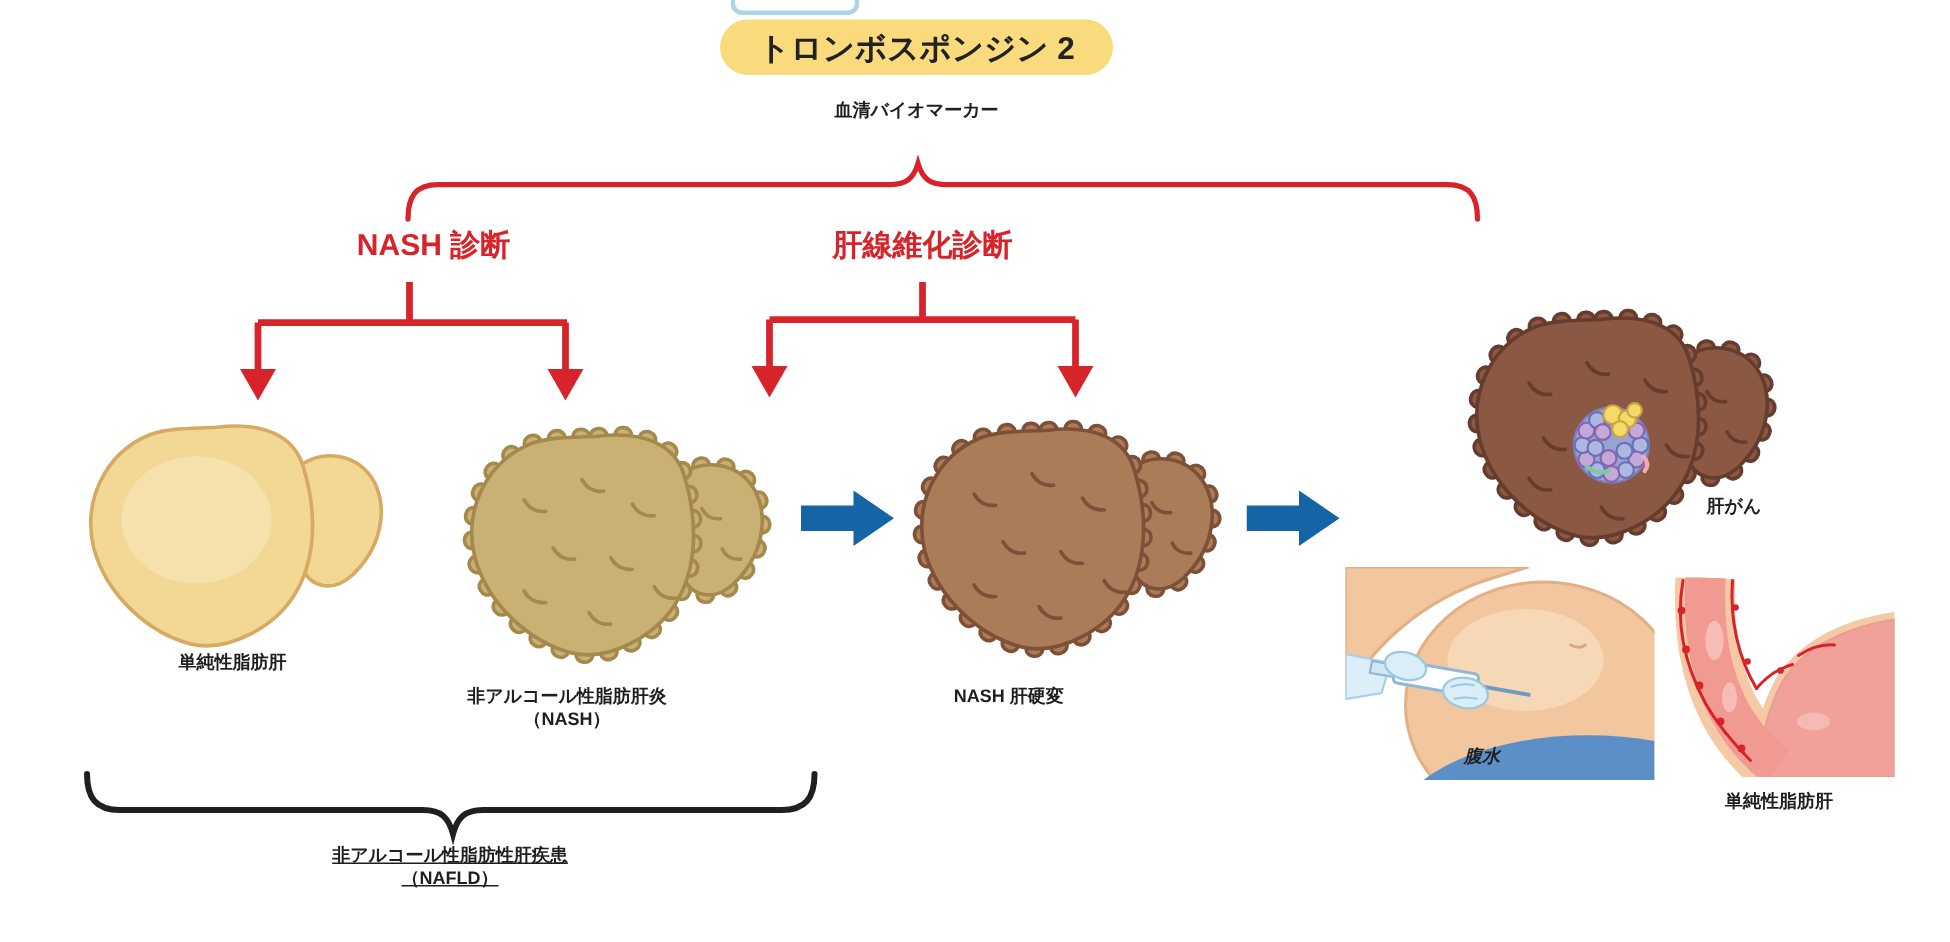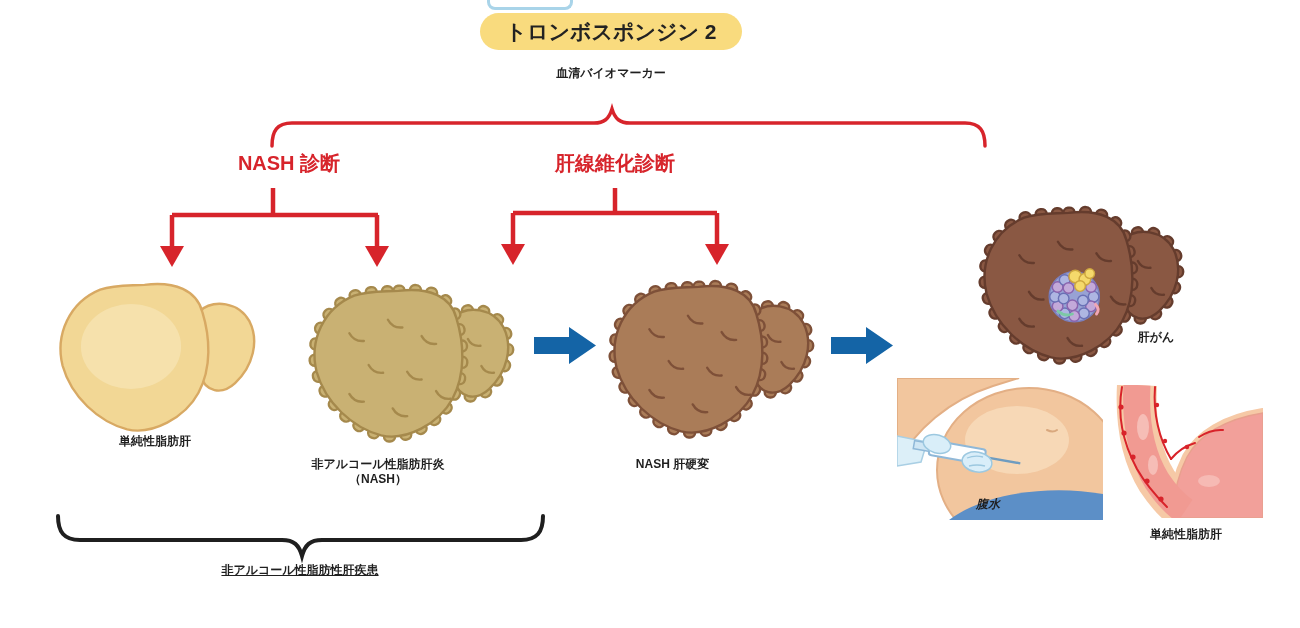--- a/index.html
+++ b/index.html
@@ -191,20 +191,21 @@
   <div class="abs jp" style="left:55px;top:434px;width:200px;">単純性脂肪肝</div>
   <div class="abs jp" style="left:250px;top:457px;width:256px;">
     <div>非アルコール性脂肪肝炎</div>
     <div>（NASH）</div>
   </div>
   <div class="abs jp" style="left:570px;top:457px;width:205px;">NASH 肝硬変</div>
   <div class="abs jp" style="left:1096px;top:330px;width:120px;">肝がん</div>
 
   <div class="abs jp" style="left:115px;top:563px;width:370px;text-decoration:underline;">
     <div>非アルコール性脂肪性肝疾患</div>
+    <div>（NAFLD）</div>
   </div>
 
   <svg class="abs" style="left:897px;top:378px;" width="206" height="142" viewBox="0 0 206 142">
     <path d="M0 86 C18 52 52 22 96 8 L122 0 L0 0 Z" fill="#F2C69E" stroke="#E3AF85" stroke-width="2"></path>
     <ellipse cx="132" cy="92" rx="92" ry="82" fill="#F2C69E" stroke="#E3AF85" stroke-width="2"></ellipse>
     <ellipse cx="120" cy="62" rx="52" ry="34" fill="#F7DCBC" opacity="0.8"></ellipse>
     <path d="M150 52 q6 3 10 0" fill="none" stroke="#D9A87E" stroke-width="2" stroke-linecap="round"></path>
     <path d="M52 142 C86 116 150 106 206 116 L206 142 Z" fill="#5C8FC7"></path>
     <path d="M0 58 L30 64 L24 84 L0 88 Z" fill="#DCEFF8" stroke="#A9CFE4" stroke-width="1.5"></path>
     <g transform="translate(34,62) rotate(10)">

